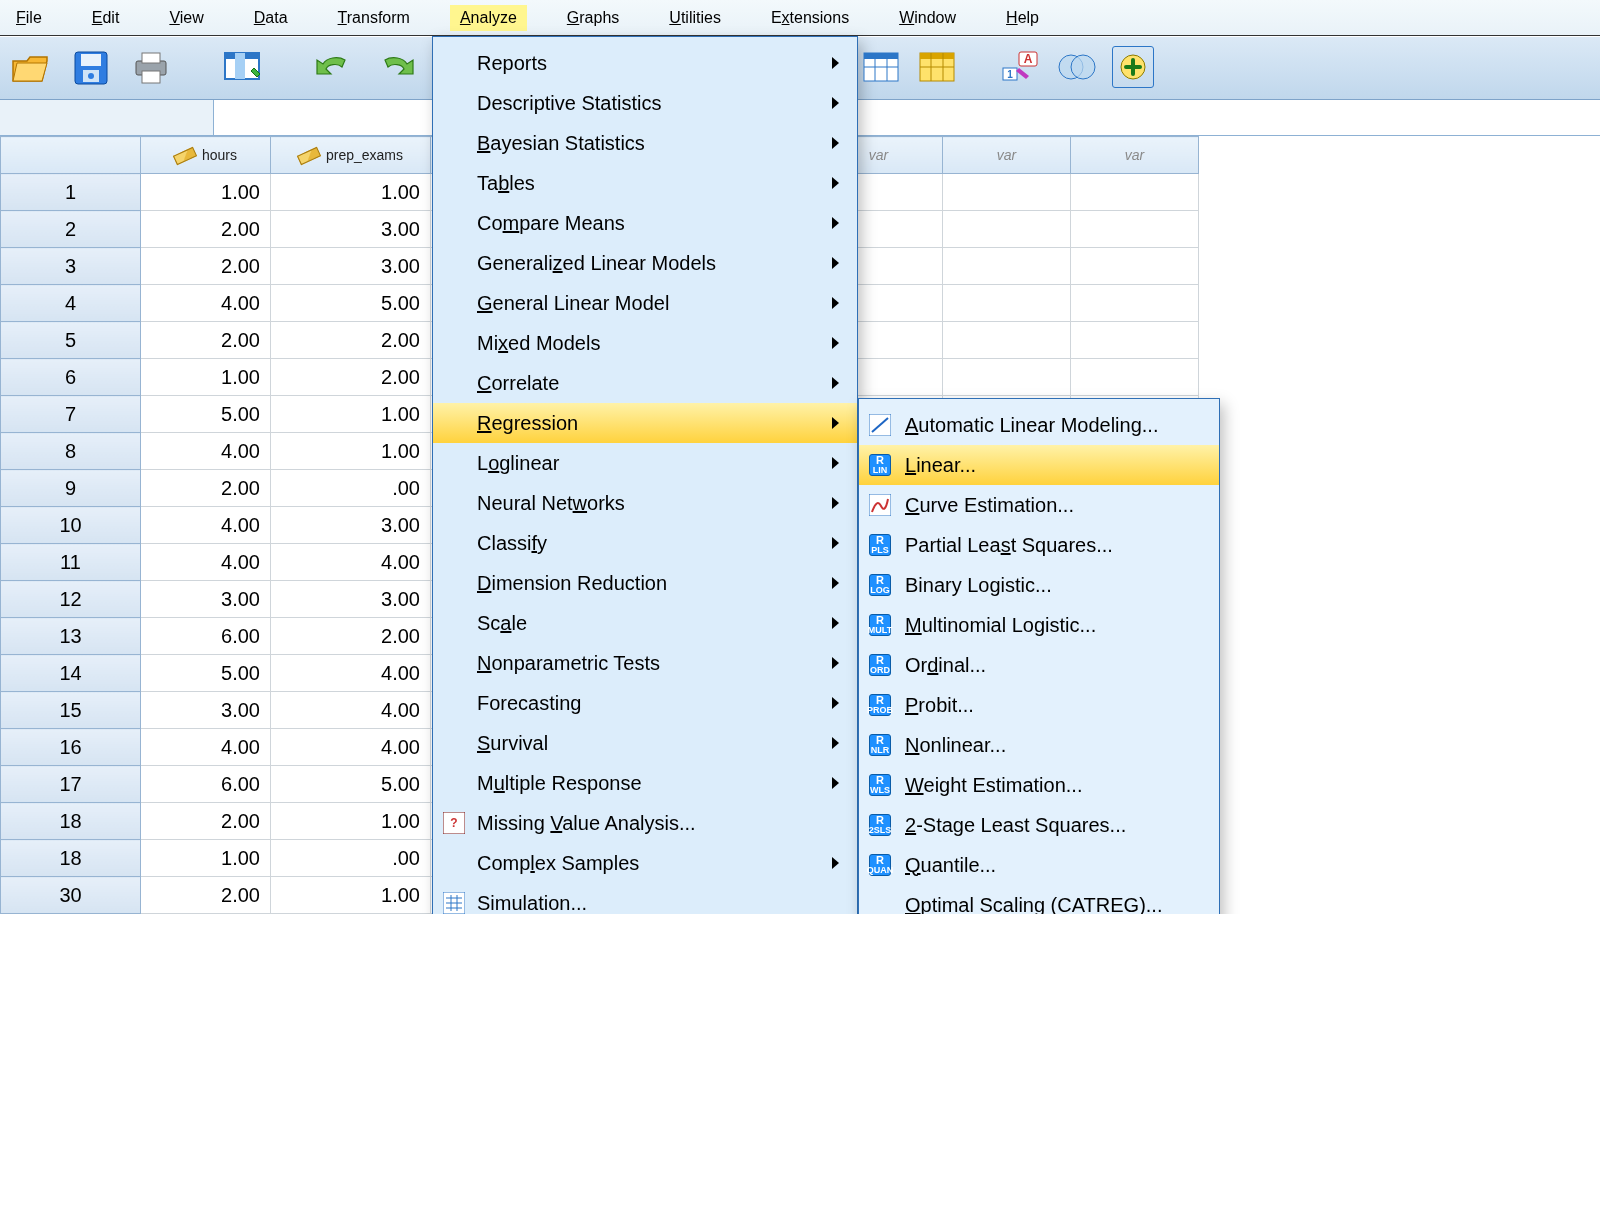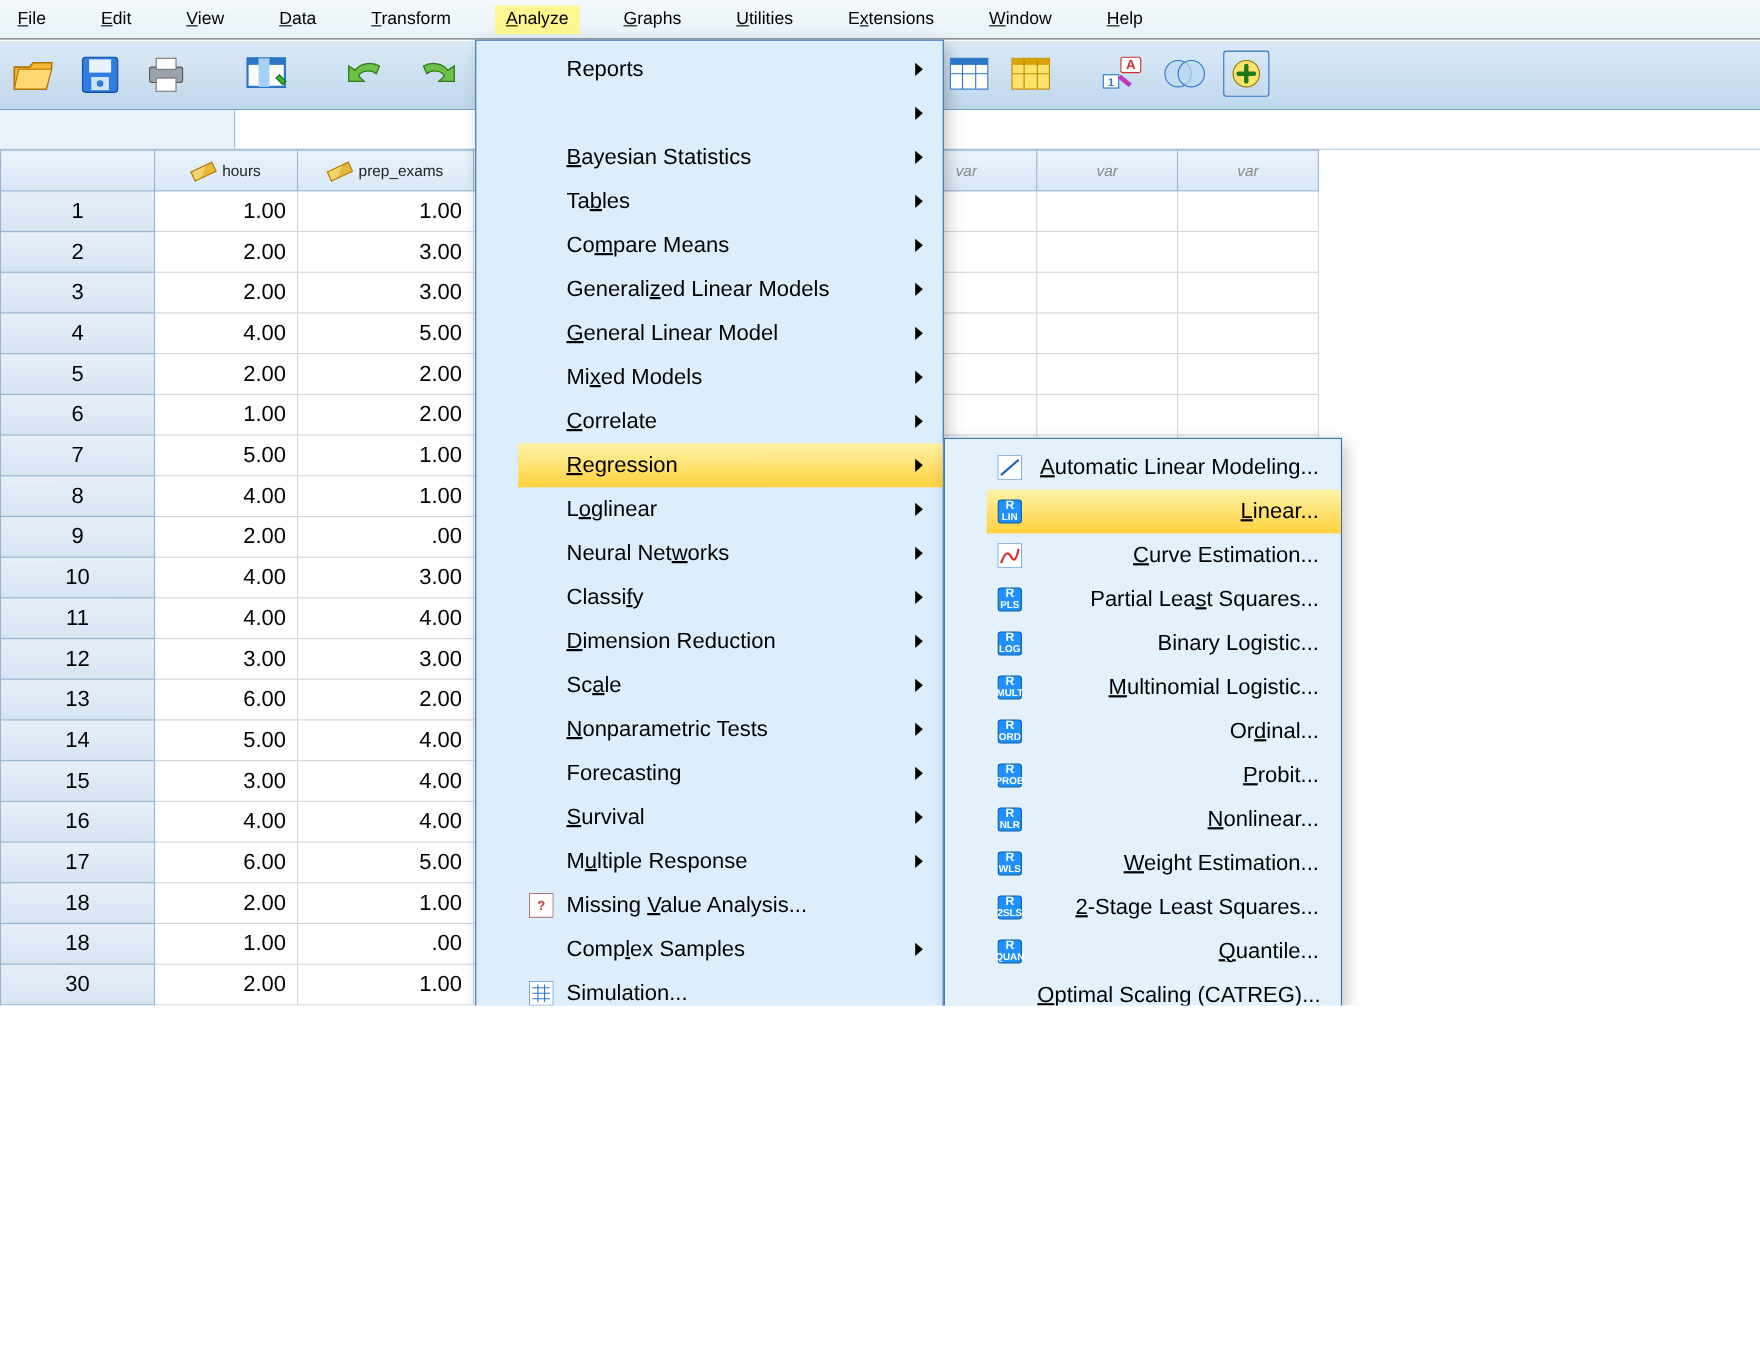--- a/index.html
+++ b/index.html
@@ -71,38 +71,38 @@
     border:1px solid #a87c12;transform:rotate(-25deg);margin-right:6px;vertical-align:middle;}
 
   
   .menu-panel{
     position:absolute;background:#dcedfb;border:1px solid #2f6fb5;
     box-shadow:4px 6px 14px rgba(0,0,0,.25);
     font-size:20px;padding:6px 0;
   }
   .menu-panel .row{
     display:flex;align-items:center;height:40px;padding:0 20px 0 44px;
-    position:relative;white-space:nowrap;cursor:default;margin-left:38px;
+    position:relative;white-space:nowrap;cursor:default;
   }
   .menu-panel .row .arrow{
     position:absolute;right:18px;top:50%;transform:translateY(-50%);
     width:0;height:0;border-left:7px solid #000;border-top:6px solid transparent;border-bottom:6px solid transparent;
   }
   .menu-panel .row .lefticon{
     position:absolute;left:10px;top:50%;transform:translateY(-50%);
     width:22px;height:22px;display:flex;align-items:center;justify-content:center;
   }
   .menu-panel .row.highlight{
     background:linear-gradient(#fff2a8,#ffd23d);
   }
   .menu-panel .row .label{flex:1;}
   .submenu{
     position:absolute;
   }
-  .submenu .menu-panel{background:#e3f1fd;text-align:right;}
+  .submenu .menu-panel{background:#e3f1fd;}
   .submenu .row{padding-left:46px;}
 
   .ricon{width:22px;height:22px;border:1px solid #0a5ca8;border-radius:3px;
     background:#1e90ff;color:#fff;font-size:9px;font-weight:700;font-family:Arial;display:flex;flex-direction:column;align-items:center;justify-content:center;line-height:1;}
   .ricon .r{font-size:11px;}
 </style>
 </head>
 <body>
 
 <div class="menubar" id="menubar">
@@ -417,20 +417,21 @@
         </tr>
       </tbody>
   </table>
 
   <div class="menu-panel" id="analyze-menu" style="left:432px;top:-100px;width:426px;">
       <div class="row">
         <span class="label">Reports</span>
         <span class="arrow"></span>
       </div>
       <div class="row">
+        <span class="label">Descriptive Statistics</span>
         <span class="arrow"></span>
       </div>
       <div class="row">
         <span class="label"><span><span class="mnemonic">B</span>ayesian Statistics</span></span>
         <span class="arrow"></span>
       </div>
       <div class="row">
         <span class="label"><span>Ta<span class="mnemonic">b</span>les</span></span>
         <span class="arrow"></span>
       </div>

